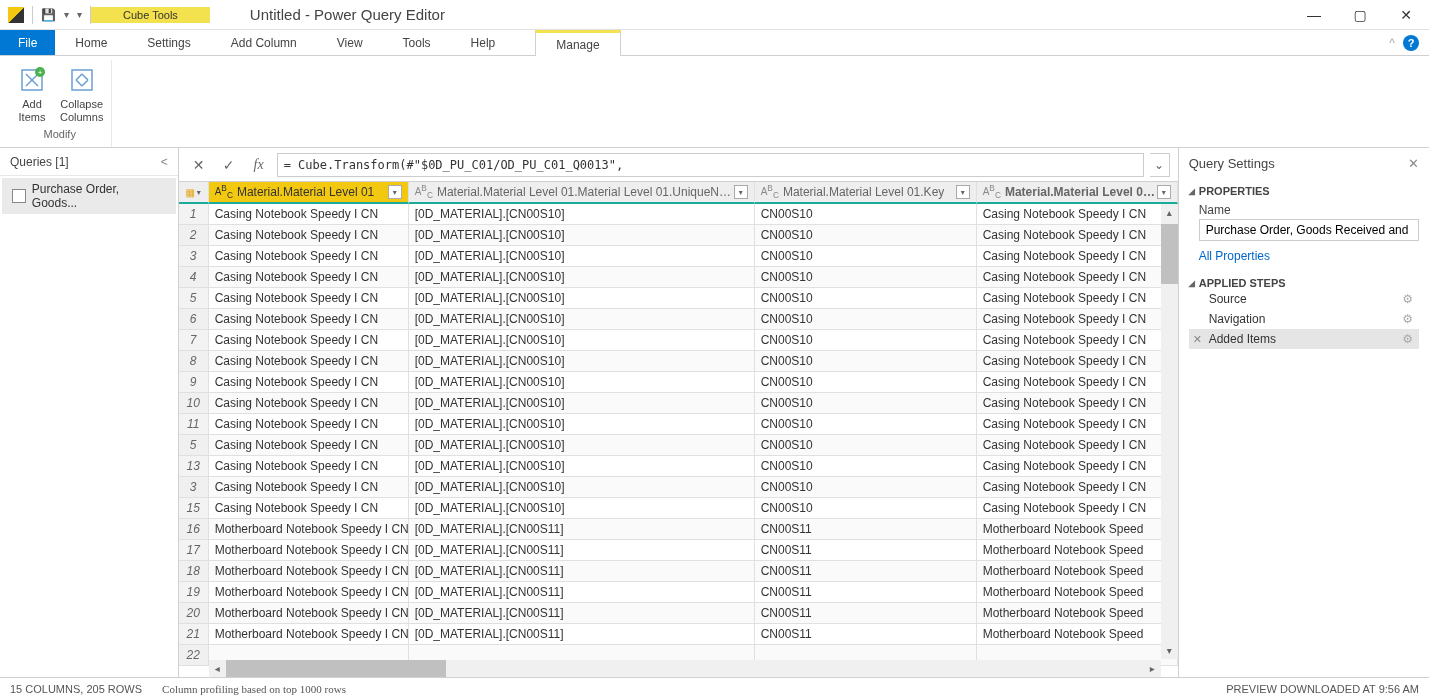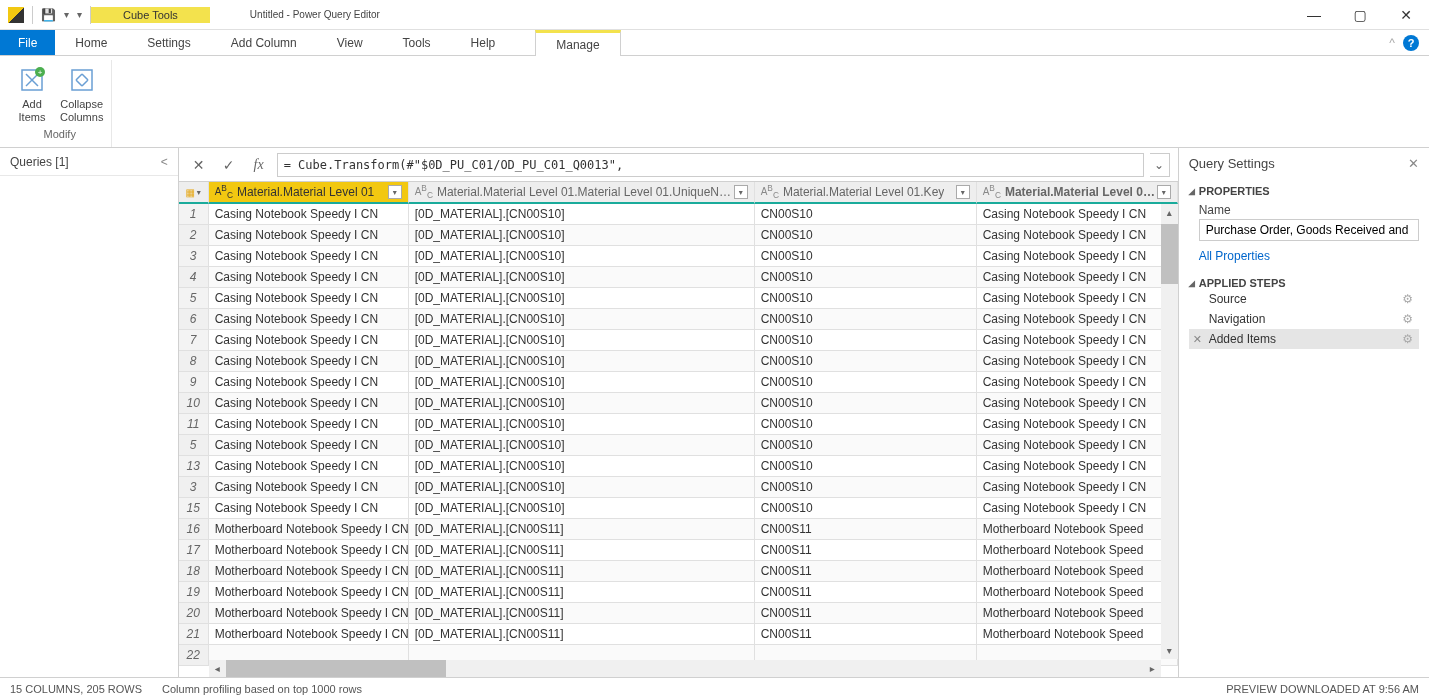--- a/index.html
+++ b/index.html
@@ -6,21 +6,21 @@
 body { background: #fff; width: 1429px; height: 699px; overflow: hidden; font-size: 12px; color: #333; }
 
 
 .titlebar { height: 30px; display: flex; align-items: center; border-bottom: 1px solid #e0e0e0; }
 .qat { display: flex; align-items: center; gap: 8px; padding-left: 8px; }
 .app-icon { width: 16px; height: 16px; background: linear-gradient(135deg, #f2c811 50%, #333 50%); }
 .qat-sep { width:1px; height:18px; background:#ccc; }
 .qat-save { color:#0078d4; }
 .qat-dd { font-size:10px; color:#666; }
 .tool-tab { background: #f3e24d; padding: 2px 32px; font-size: 11px; }
-.title-text { margin-left: 40px; font-size: 10px; color: #444; }
+.title-text { margin-left: 40px; font-size: 15px; color: #444; }
 .win-controls { margin-left: auto; display: flex; }
 .win-btn { width: 46px; height: 30px; display:flex; align-items:center; justify-content:center; font-size:14px; color:#333; }
 
 
 .ribbon-tabs { height: 26px; display:flex; align-items:stretch; border-bottom: 1px solid #d0d0d0; }
 .rtab { padding: 0 20px; display:flex; align-items:center; font-size:12px; color:#444; }
 .rtab.file { background:#0078d4; color:#fff; font-weight:500; padding:0 18px; }
 .rtab.active { background:#fff; border:1px solid #d0d0d0; border-bottom:none; margin-bottom:-1px; }
 .rtab.cube { border-top: 3px solid #f3e24d; }
 .ribbon-right { margin-left:auto; display:flex; align-items:center; gap:8px; padding-right:10px; color:#888; }
@@ -148,20 +148,24 @@
     <div class="rgroup-label">Modify</div>
   </div>
 </div>
 
 <div class="main">
 
   <div class="queries-panel">
     <div class="panel-header">
       <span>Queries [1]</span>
       <span style="color:#888;">&lt;</span>
+    </div>
+    <div class="query-item">
+      <div class="query-icon"></div>
+      <span>Purchase Order, Goods...</span>
     </div>
   </div>
 
   <div class="data-area">
     <div class="formula-bar">
       <div class="fb-btn">✕</div>
       <div class="fb-btn">✓</div>
       <div class="fb-btn" style="font-style:italic;font-family:serif;">fx</div>
       <input class="fb-input" value="= Cube.Transform(#&quot;$0D_PU_C01/OD_PU_C01_Q0013&quot;," style="">
       <div class="fb-expand">⌄</div>
@@ -251,15 +255,15 @@
           <span>Added Items</span>
           <span class="gear">⚙</span>
         </div>
       </div>
   </div>
 
 </div>
 
 <div class="statusbar">
   <span>15 COLUMNS, 205 ROWS</span>
-  <span style="margin-left:20px;">Column profiling based on top 1000 rows</span>
+  <span style="margin-left:20px;font-family:Liberation Serif, serif;">Column profiling based on top 1000 rows</span>
   <span class="right">PREVIEW DOWNLOADED AT 9:56 AM</span>
 </div>
 
 </body></html>

